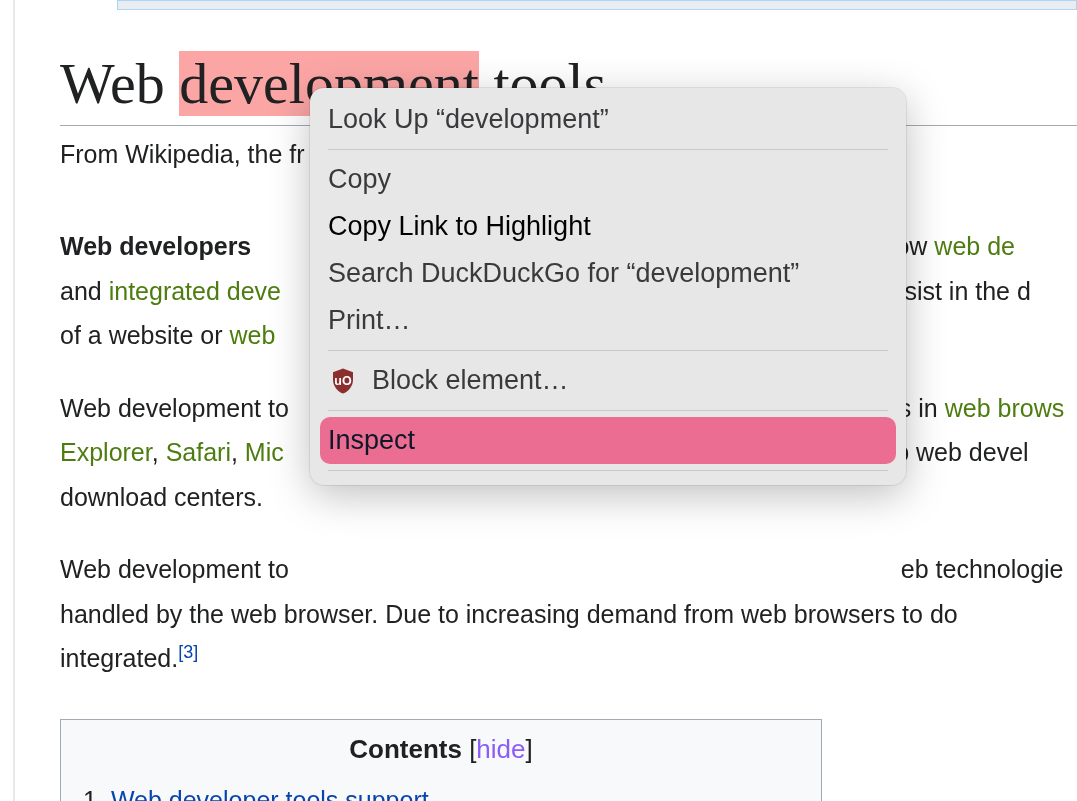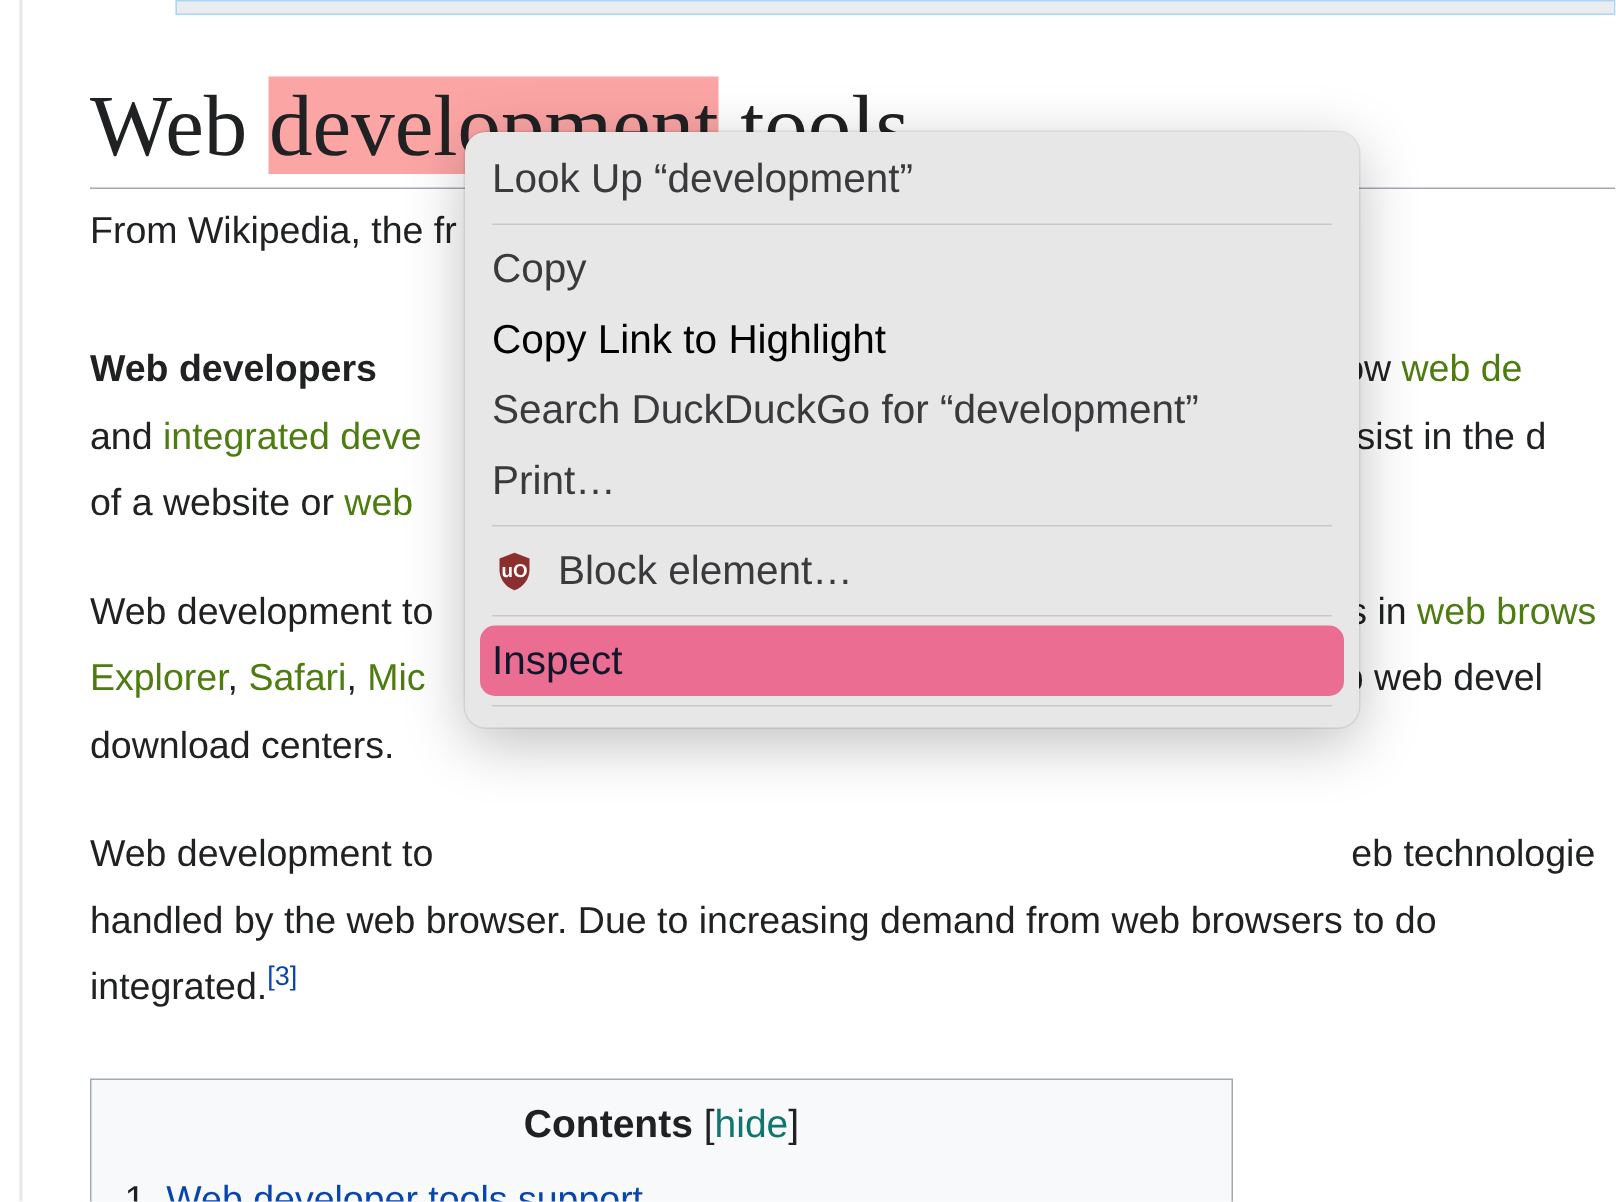--- a/index.html
+++ b/index.html
@@ -85,21 +85,21 @@
     }
     
     .toc-header {
       text-align: center;
       font-size: 26px;
       margin-bottom: 12px;
     }
     
     .toc-title { font-weight: 600; }
     
-    .toc-hide { color: #0f766e; cursor: pointer; }
+    .toc-hide { color: #8b5cf6; cursor: pointer; }
     
     .toc-item {
       font-size: 25px;
       line-height: 1.9;
     }
     
     .toc-num {
       color: #202122;
       margin-right: 14px;
     }

